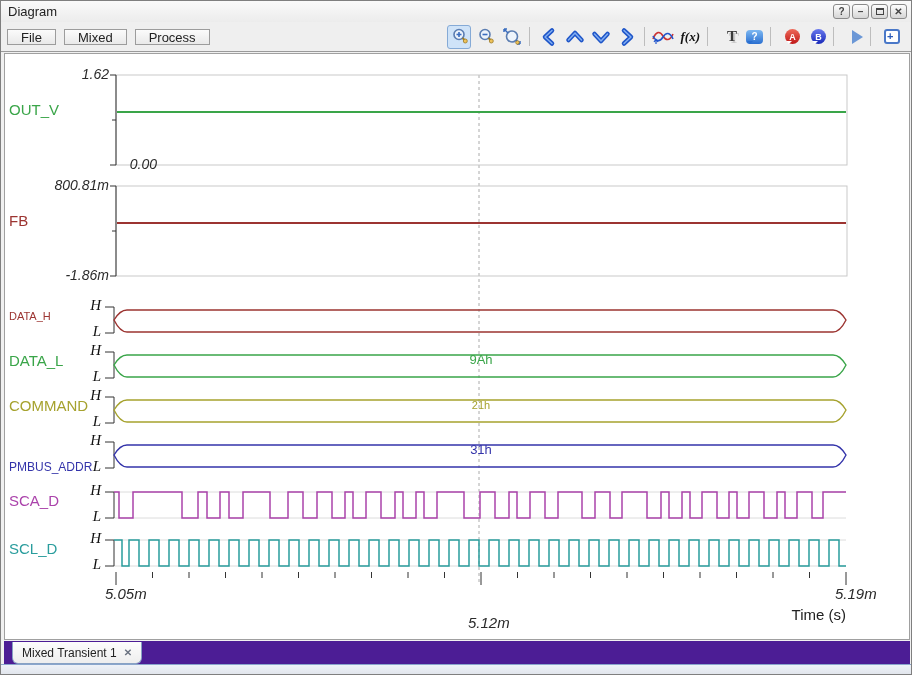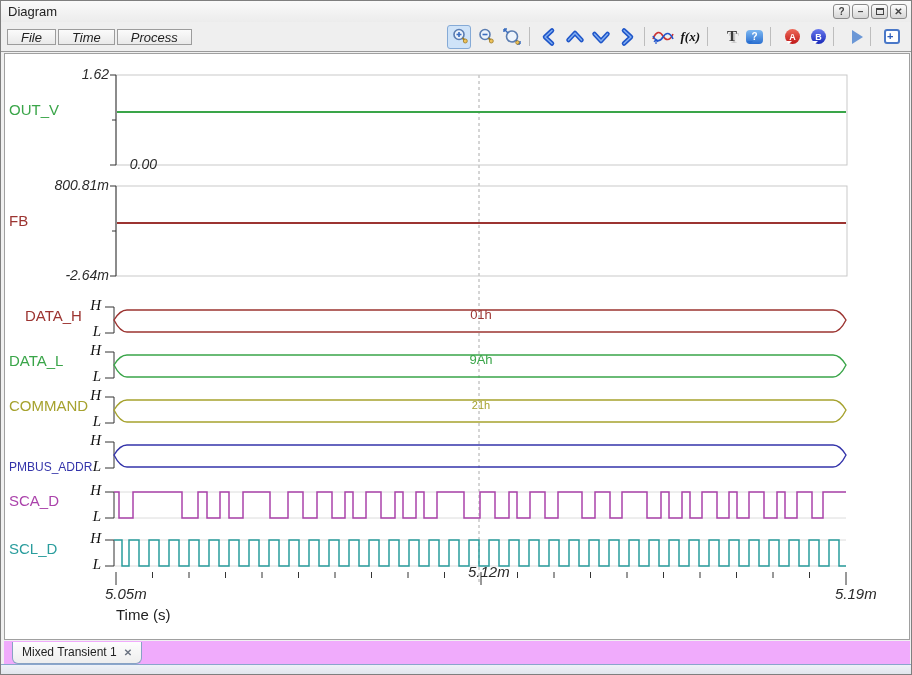--- a/index.html
+++ b/index.html
@@ -15,23 +15,23 @@
   #winbtns { display:flex; gap:2px; }
   .wbtn { width:17px; height:15px; border:1px solid #8a8a8a; border-radius:3px;
     background:linear-gradient(#fdfdfd,#d6d6d6); font-size:10px; font-weight:bold;
     color:#444; display:flex; align-items:center; justify-content:center; cursor:default; }
   .maxbox { width:8px; height:7px; border:1px solid #444; border-top:2px solid #444; display:block; }
 
   
   #menubar { position:absolute; left:0; top:21px; right:0; height:30px;
     background:#efefef; border-bottom:1px solid #9a9a9a; display:flex;
     align-items:center; padding:0 6px; }
-  .menu-btn { height:16px; padding:0 13px; margin-right:2px; font-size:13px;
+  .menu-btn { height:16px; padding:0 13px; margin-right:8px; font-size:13px;
     font-family:"Liberation Sans",sans-serif; color:#222;
-    background:linear-gradient(#fbfbfb,#e9e9e9); border:1px solid #9c9c9c;font-style:italic; }
+    background:linear-gradient(#fbfbfb,#e9e9e9); border:1px solid #9c9c9c; }
   #tools { margin-left:auto; display:flex; align-items:center; gap:2px; padding-right:4px; }
   .tb { width:24px; height:24px; display:flex; align-items:center; justify-content:flex-end;
     border:1px solid transparent; border-radius:3px; position:relative; }
   .tb.sel { background:#cfe3f8; border-color:#85aad6; }
   .sep { width:1px; height:19px; background:#bdbdbd; margin:0 4px; }
   .fx { font-family:"Liberation Serif",serif; font-style:italic; font-weight:bold;
     font-size:13px; color:#111; }
   .ticon { font-family:"Liberation Serif",serif; font-weight:bold; font-size:15px;
     color:#3a3a3a; text-shadow:2px 2px 0 #c9c9c9; }
   .bubble { width:17px; height:14px; border-radius:4px;
@@ -56,21 +56,21 @@
     background:#ffffff; border:1px solid #a0a0a0; }
   #plot, #labels { position:absolute; left:0; top:0; width:912px; height:675px;
     pointer-events:none; }
   .lbl { position:absolute; font-family:"Liberation Sans",sans-serif; font-size:14px;
     color:#2b2b2b; line-height:16px; white-space:nowrap; }
   .it { font-style:italic; }
   .hl { font-family:"Liberation Serif",serif; font-style:italic; font-size:15px; color:#111; }
 
   
   #tabbar { position:absolute; left:3px; top:640px; width:906px; height:23px;
-    background:#f0abfc; display:flex; align-items:center; }
+    background:#4c1d95; display:flex; align-items:flex-end; }
   .tab { margin-left:8px; height:22px; display:inline-flex; align-items:center;
     padding:0 9px; background:linear-gradient(#fdfdfd,#eeeeee);
     border:1px solid #88a2c4; border-top:none; border-radius:0 0 6px 6px;
     font-size:12px; color:#222; }
   .tabx { margin-left:7px; font-size:10px; font-weight:bold; color:#6a7280; }
   #statusbar { position:absolute; left:0; top:663px; width:912px; height:12px;
     background:linear-gradient(#eef2f8,#dfe3ea); border-top:1px solid #8aa6cc; }
 </style>
 </head>
 <body>
@@ -84,21 +84,21 @@
       <span class="wbtn">–</span>
       <span class="wbtn">
           <span class="maxbox"></span>
         </span>
       <span class="wbtn">✕</span>
     </span>
   </div>
 
   <div id="menubar">
     <button class="menu-btn">File</button>
-    <button class="menu-btn">Time</button>
+    <button class="menu-btn">Mixed</button>
     <button class="menu-btn">Process</button>
 
     <div id="tools">
       <span class="tb sel">
         <svg width="19" height="19">
           <circle cx="8" cy="7.5" r="5" fill="#eef4fb" stroke="#5b7db1" stroke-width="1.6"></circle>
           <line x1="5.5" y1="7.5" x2="10.5" y2="7.5" stroke="#3a6dbf" stroke-width="1.6"></line>
           <line x1="8" y1="5" x2="8" y2="10" stroke="#3a6dbf" stroke-width="1.6"></line>
           <line x1="11.5" y1="11" x2="14" y2="13.5" stroke="#9a7a28" stroke-width="2"></line>
           <circle cx="14.3" cy="14" r="2" fill="#eec25a" stroke="#9a7a28" stroke-width="0.8"></circle>
@@ -245,46 +245,46 @@
       <line x1="772" y1="571" x2="772" y2="577" stroke="#333" stroke-width="1"></line>
       <line x1="808.5" y1="571" x2="808.5" y2="577" stroke="#333" stroke-width="1"></line>
       <line x1="845" y1="571" x2="845" y2="584" stroke="#333" stroke-width="1"></line>
     </svg>
   <div id="labels">
       <div class="lbl" style="left: 8px; top: 101px; color: rgb(58, 165, 73); font-size: 15px;">OUT_V</div>
       <div class="lbl it" style="left: 0px; top: 65px; width: 108px; text-align: right;">1.62</div>
       <div class="lbl it" style="left: 0px; top: 155px; width: 108px; text-align: right; margin-left: 48px;">0.00</div>
       <div class="lbl" style="left: 8px; top: 212px; color: rgb(156, 52, 49); font-size: 15px;">FB</div>
       <div class="lbl it" style="left: 0px; top: 176px; width: 108px; text-align: right;">800.81m</div>
-      <div class="lbl it" style="left: 0px; top: 266px; width: 108px; text-align: right;">-2.64m</div>
+      <div class="lbl it" style="left: 0px; top: 266px; width: 108px; text-align: right;">-1.86m</div>
       <div class="lbl hl" style="left: 0px; top: 296px; width: 100px; text-align: right;">H</div>
       <div class="lbl hl" style="left: 0px; top: 322px; width: 100px; text-align: right;">L</div>
-      <div class="lbl" style="left: 24px; top: 307px; color: rgb(156, 52, 49); font-size: 15px;">DATA_H</div>
-      <div class="lbl" style="left: 115px; top: 306px; width: 730px; text-align: center; color: rgb(156, 52, 49); font-size: 13px;">01h</div>
+      <div class="lbl" style="left: 8px; top: 307px; color: rgb(156, 52, 49); font-size: 11px;">DATA_H</div>
       <div class="lbl hl" style="left: 0px; top: 341px; width: 100px; text-align: right;">H</div>
       <div class="lbl hl" style="left: 0px; top: 367px; width: 100px; text-align: right;">L</div>
       <div class="lbl" style="left: 8px; top: 352px; color: rgb(58, 165, 73); font-size: 15px;">DATA_L</div>
       <div class="lbl" style="left: 115px; top: 351px; width: 730px; text-align: center; color: rgb(58, 165, 73); font-size: 13px;">9Ah</div>
       <div class="lbl hl" style="left: 0px; top: 386px; width: 100px; text-align: right;">H</div>
       <div class="lbl hl" style="left: 0px; top: 412px; width: 100px; text-align: right;">L</div>
       <div class="lbl" style="left: 8px; top: 397px; color: rgb(166, 162, 46); font-size: 15px;">COMMAND</div>
       <div class="lbl" style="left: 115px; top: 396px; width: 730px; text-align: center; color: rgb(166, 162, 46); font-size: 11px;">21h</div>
       <div class="lbl hl" style="left: 0px; top: 431px; width: 100px; text-align: right;">H</div>
       <div class="lbl hl" style="left: 0px; top: 457px; width: 100px; text-align: right;">L</div>
       <div class="lbl" style="left: 8px; top: 458px; color: rgb(52, 52, 170); font-size: 12px;">PMBUS_ADDR</div>
+      <div class="lbl" style="left: 115px; top: 441px; width: 730px; text-align: center; color: rgb(52, 52, 170); font-size: 13px;">31h</div>
       <div class="lbl hl" style="left: 0px; top: 481px; width: 100px; text-align: right;">H</div>
       <div class="lbl hl" style="left: 0px; top: 507px; width: 100px; text-align: right;">L</div>
       <div class="lbl" style="left: 8px; top: 492px; color: rgb(171, 67, 171); font-size: 15px;">SCA_D</div>
       <div class="lbl hl" style="left: 0px; top: 529px; width: 100px; text-align: right;">H</div>
       <div class="lbl hl" style="left: 0px; top: 555px; width: 100px; text-align: right;">L</div>
       <div class="lbl" style="left: 8px; top: 540px; color: rgb(42, 157, 157); font-size: 15px;">SCL_D</div>
       <div class="lbl it" style="left: 104px; top: 585px; font-size: 15px;">5.05m</div>
-      <div class="lbl it" style="left: 467px; top: 563px; font-size: 15px;">5.12m</div>
+      <div class="lbl it" style="left: 467px; top: 614px; font-size: 15px;">5.12m</div>
       <div class="lbl it" style="left: 834px; top: 585px; font-size: 15px;">5.19m</div>
-      <div class="lbl" style="left: 115px; top: 606px; width: 730px; text-align: left; font-size: 15px; color: rgb(34, 34, 34);">Time (s)</div>
+      <div class="lbl" style="left: 115px; top: 606px; width: 730px; text-align: right; font-size: 15px; color: rgb(34, 34, 34);">Time (s)</div>
     </div>
 
   <div id="tabbar">
     <div class="tab">
       <span>Mixed Transient 1</span>
       <span class="tabx">✕</span>
     </div>
   </div>
   <div id="statusbar"></div>
 

